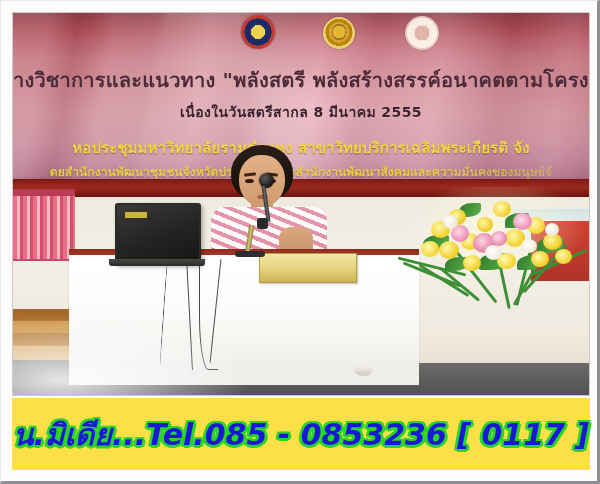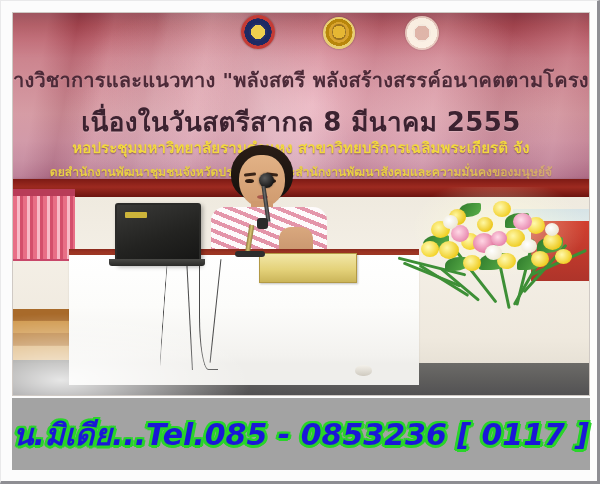--- a/index.html
+++ b/index.html
@@ -54,21 +54,21 @@
     background:radial-gradient(circle at 50% 50%, rgba(255,250,235,.92) 0 62%, rgba(236,214,200,.85) 63% 100%);
     box-shadow:0 0 2px rgba(0,0,0,.18);}
   #emblem3 .inner{position:absolute;left:8px;top:8px;width:18px;height:18px;border-radius:50%;
     background:radial-gradient(circle,rgba(214,162,150,.75) 0 58%,rgba(240,228,218,.6) 59% 100%);}
 
   
   .btxt{position:absolute;width:100%;text-align:center;white-space:nowrap;
         font-family:"DejaVu Sans","Liberation Sans",sans-serif;font-weight:bold;}
   #line1{top:51px;font-size:20px;color:#4d2a38;letter-spacing:.2px;
          text-shadow:0 1px 0 rgba(255,255,255,.18);}
-  #line2{top:88px;font-size:26px;color:#3c2230;letter-spacing:.4px;
+  #line2{top:88px;font-size:14px;color:#3c2230;letter-spacing:.4px;
          text-shadow:0 1px 0 rgba(255,255,255,.20);}
   #line3{top:123px;font-size:15px;color:#f2d83f;letter-spacing:.1px;
          text-shadow:0 1px 1px rgba(90,40,60,.55);}
   #line4{top:149px;font-size:12px;color:#e8cf45;letter-spacing:.1px;
          text-shadow:0 1px 1px rgba(90,40,60,.5);}
   .fade-r{-webkit-mask-image:linear-gradient(90deg,#000 0 70%,rgba(0,0,0,.35) 100%);
           mask-image:linear-gradient(90deg,#000 0 70%,rgba(0,0,0,.35) 100%);}
 
   
   #valance{left:0;top:166px;width:100%;height:18px;
@@ -178,21 +178,21 @@
   .frond{position:absolute;height:3px;background:#3d8f36;border-radius:2px;}
   #fl-glow{position:absolute;left:4px;top:8px;width:178px;height:92px;
     background:radial-gradient(ellipse at 50% 45%,rgba(255,255,220,.55),rgba(255,255,255,0) 70%);}
 
   
   #glare{left:0;top:300px;width:240px;height:84px;
     background:radial-gradient(ellipse at 20% 80%,rgba(255,255,255,.85),rgba(255,255,255,0) 70%);}
 
   
   #wm-band{position:absolute;left:11px;top:397px;width:578px;height:72px;
-    background:#a3a3a3;display:flex;align-items:center;justify-content:center;}
+    background:#fde047;display:flex;align-items:center;justify-content:center;}
   #wm-text{font-family:"DejaVu Sans","Liberation Sans",sans-serif;
     font-weight:bold;font-style:italic;font-size:30px;color:#1b17d8;white-space:nowrap;
     text-shadow:
       -2px 0 #2ad42a, 2px 0 #2ad42a, 0 -2px #2ad42a, 0 2px #2ad42a,
       -2px -2px #2ad42a, 2px -2px #2ad42a, -2px 2px #2ad42a, 2px 2px #2ad42a,
       -3px 1px #2ad42a, 3px 1px #2ad42a, 0 3px #2ad42a;}
 </style>
 </head>
 <body>
 

